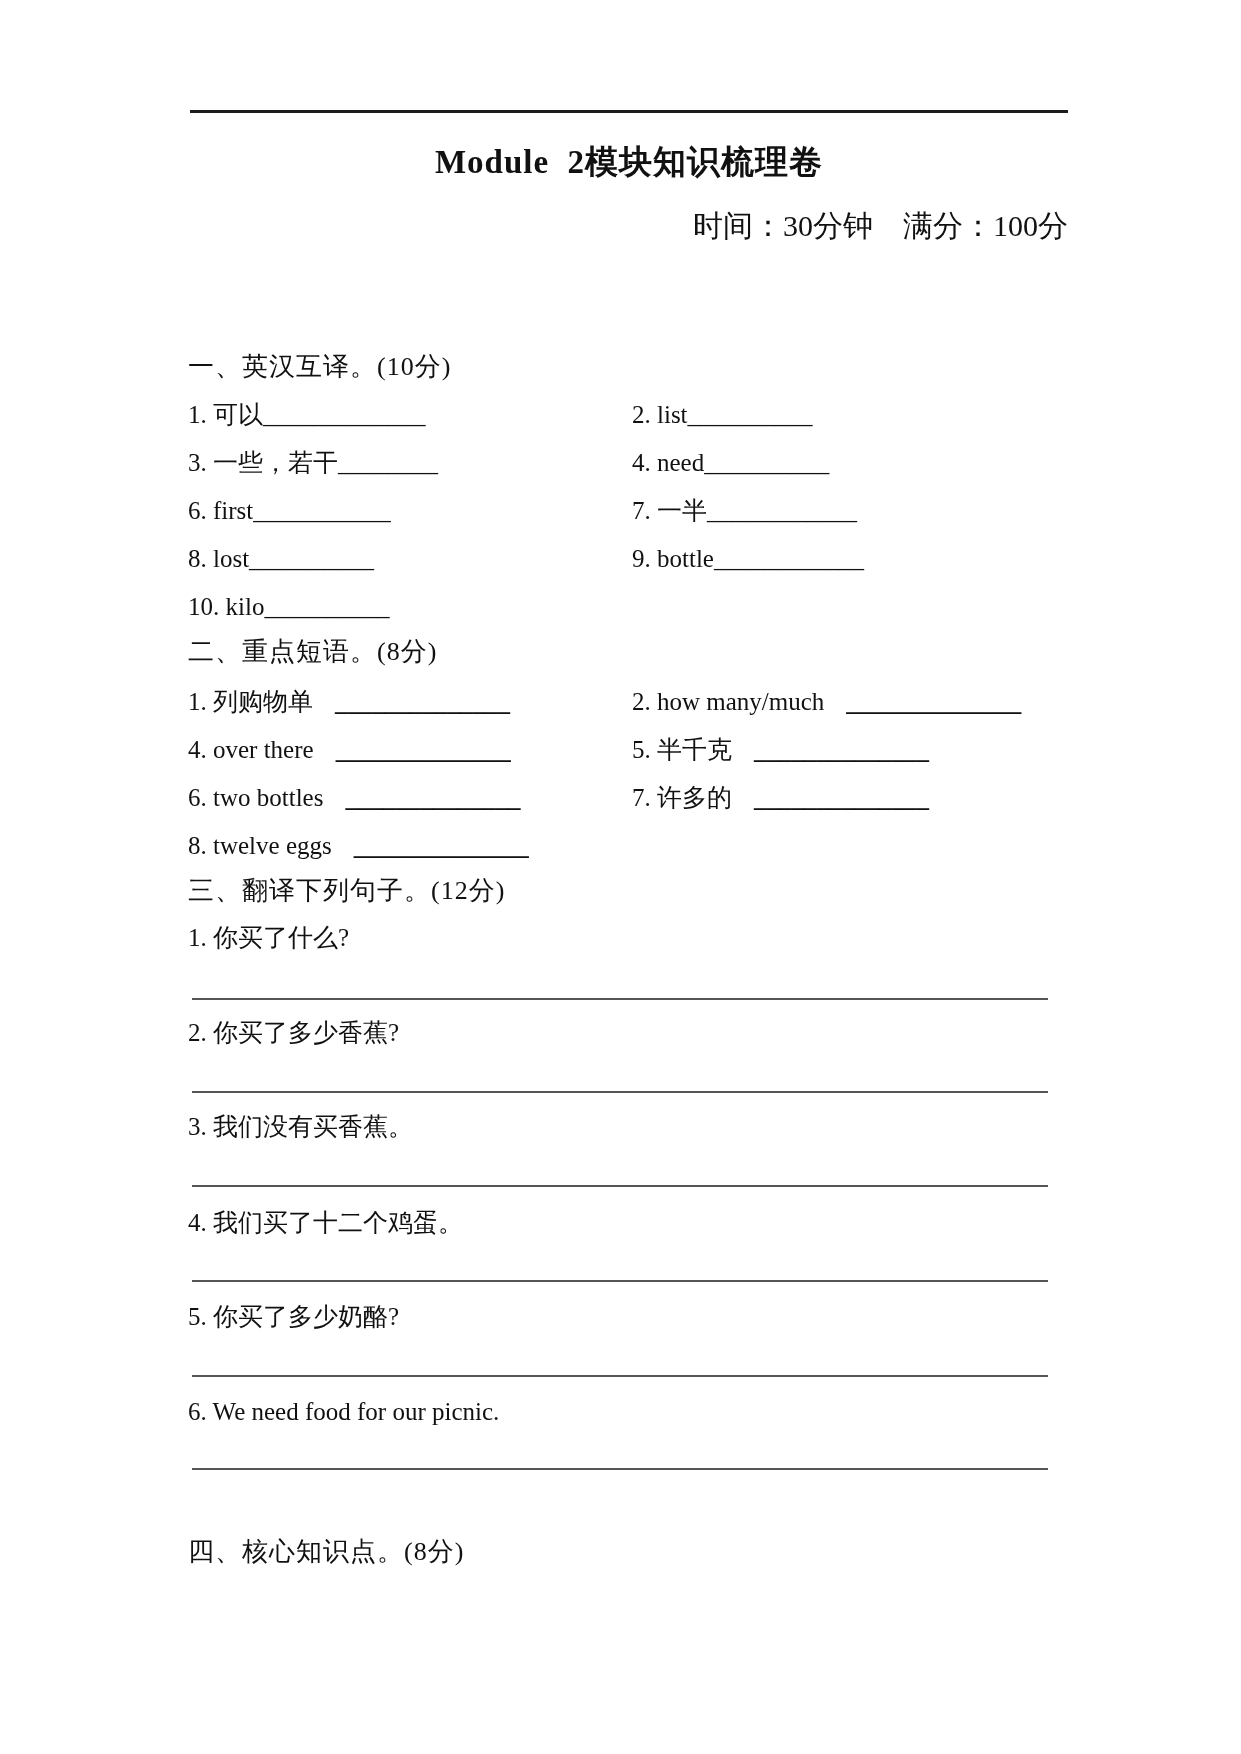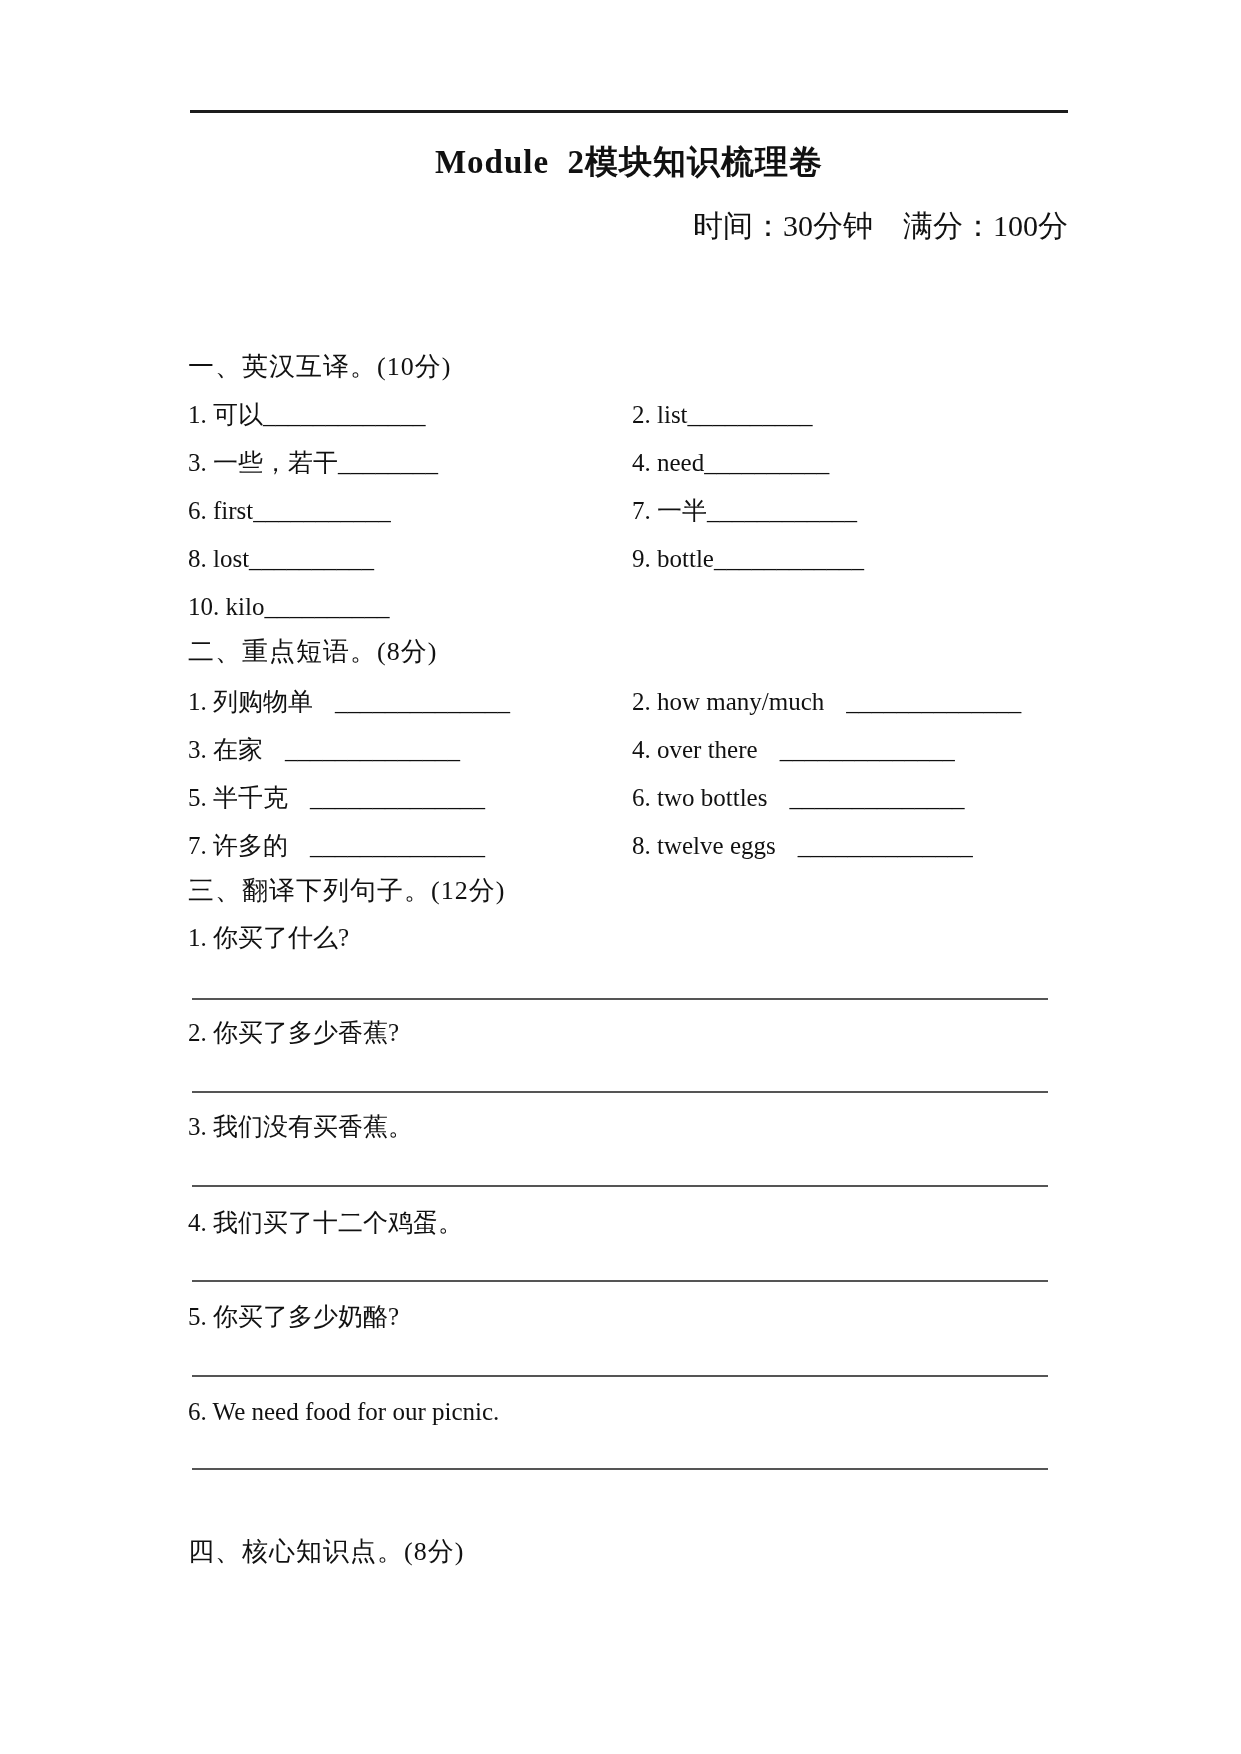--- a/index.html
+++ b/index.html
@@ -15,21 +15,21 @@
   .title{position:absolute;left:190px;top:140px;width:878px;text-align:center;
          font-size:33px;font-weight:bold;line-height:44px;letter-spacing:1px;}
   .info{position:absolute;left:190px;top:206px;width:878px;text-align:right;
         font-size:30px;line-height:40px;}
   .subtitle{position:absolute;left:190px;top:252px;width:878px;text-align:center;
             font-size:28px;font-weight:bold;line-height:40px;letter-spacing:1px;}
   .sec-head{position:absolute;left:188px;font-size:26px;line-height:40px;letter-spacing:1px;}
   .grid{position:absolute;left:188px;display:grid;grid-template-columns:444px 436px;
         font-size:25px;}
   .grid .cell{height:48px;line-height:48px;white-space:nowrap;}
-  .cell .blank{margin-left:22px;letter-spacing:0;}
+  .cell .blank{margin-left:22px;letter-spacing:0;font-weight:bold;}
   .q{position:absolute;left:188px;font-size:25px;line-height:40px;white-space:nowrap;}
   .answer-line{position:absolute;left:192px;width:856px;height:0;
                border-bottom:2px solid #555;}
 </style>
 </head>
 <body>
 
 <div class="page">
 
   <div class="rule"></div>
@@ -47,21 +47,20 @@
     <div class="cell">7. 一半____________</div>
     <div class="cell">8. lost__________</div>
     <div class="cell">9. bottle____________</div>
     <div class="cell">10. kilo__________</div>
   </div>
 
   <div class="sec-head" style="top:632px">二、重点短语。(8分)</div>
   <div class="grid" style="top:678px">
     <div class="cell"><span>1. 列购物单</span><span class="blank">______________</span></div>
     <div class="cell"><span>2. how many/much</span><span class="blank">______________</span></div>
-    <div class="cell"><span>3. 在家</span><span class="blank">______________</span></div>
     <div class="cell"><span>4. over there</span><span class="blank">______________</span></div>
     <div class="cell"><span>5. 半千克</span><span class="blank">______________</span></div>
     <div class="cell"><span>6. two bottles</span><span class="blank">______________</span></div>
     <div class="cell"><span>7. 许多的</span><span class="blank">______________</span></div>
     <div class="cell"><span>8. twelve eggs</span><span class="blank">______________</span></div>
   </div>
 
   <div class="sec-head" style="top:871px">三、翻译下列句子。(12分)</div>
 
   <div class="q" style="top:918px">1. 你买了什么?</div>

